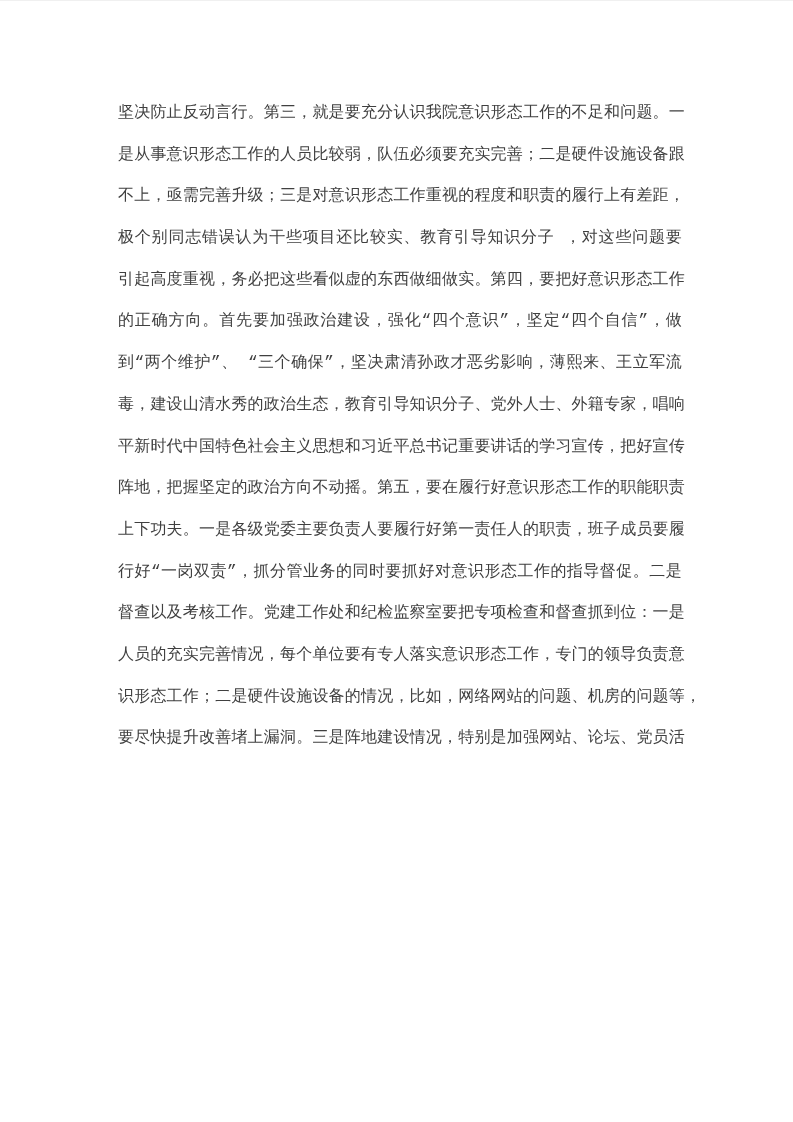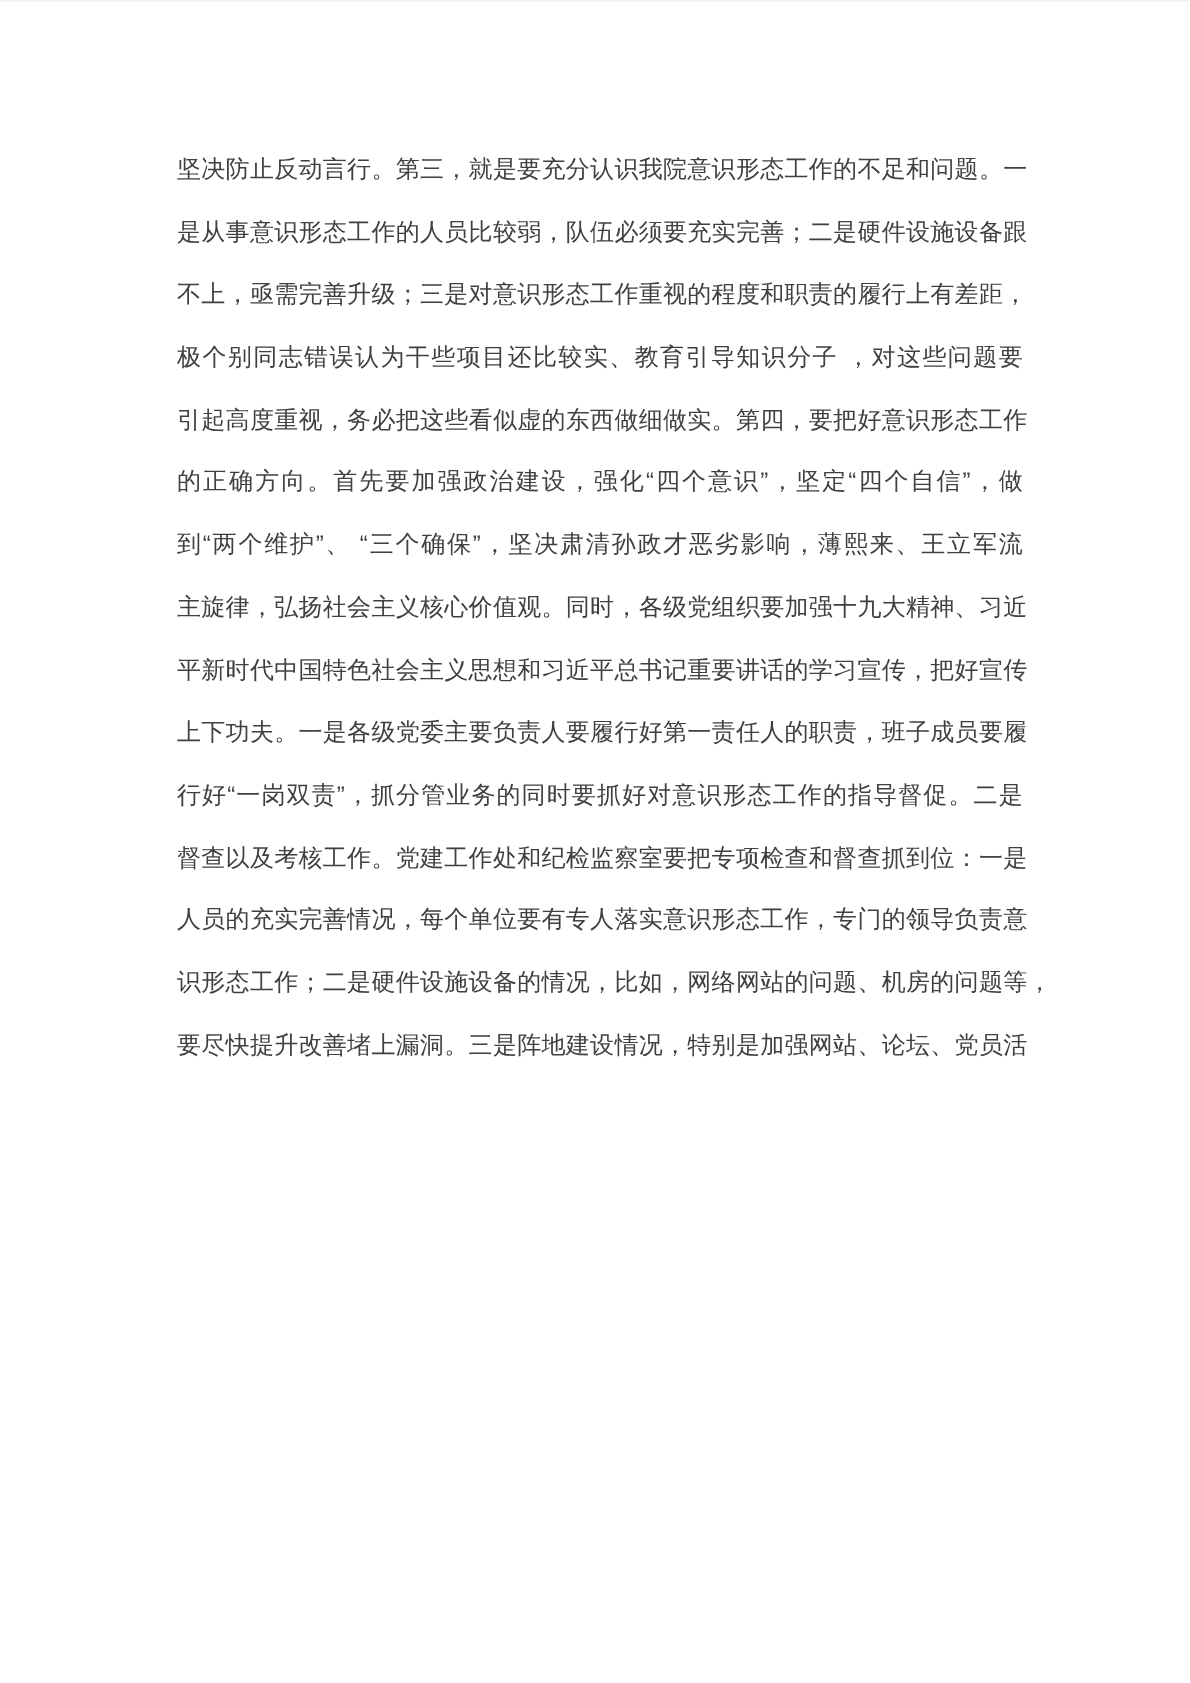--- a/index.html
+++ b/index.html
@@ -7,21 +7,21 @@
     padding: 0;
     background: #ffffff;
   }
   .page {
     position: relative;
     width: 793px;
     height: 978px;
     box-sizing: border-box;
     background: #ffffff;
     border-top: 1px solid #f0f0f0;
-    font-family: Liberation Sans, sans-serif;
+    font-family: Liberation Mono, monospace;
     overflow: hidden;
   }
   .content {
     position: absolute;
     left: 118px;
     top: 92px;
     width: 564px;
     font-size: 16px;
     line-height: 41.7px;
     letter-spacing: 0.2px;
@@ -39,22 +39,23 @@
 
 <div class="page" style="background: rgb(255, 255, 255); color: rgb(64, 64, 64); border-top-color: rgb(240, 240, 240);">
   <div class="content">
       <div class="text-line">坚决防止反动言行。第三，就是要充分认识我院意识形态工作的不足和问题。一</div>
       <div class="text-line">是从事意识形态工作的人员比较弱，队伍必须要充实完善；二是硬件设施设备跟</div>
       <div class="text-line">不上，亟需完善升级；三是对意识形态工作重视的程度和职责的履行上有差距，</div>
       <div class="text-line">极个别同志错误认为干些项目还比较实、教育引导知识分子 ，对这些问题要</div>
       <div class="text-line">引起高度重视，务必把这些看似虚的东西做细做实。第四，要把好意识形态工作</div>
       <div class="text-line">的正确方向。首先要加强政治建设，强化“四个意识”，坚定“四个自信”，做</div>
       <div class="text-line">到“两个维护”、 “三个确保”，坚决肃清孙政才恶劣影响，薄熙来、王立军流</div>
-      <div class="text-line">主旋律，弘扬社会主义核心价值观。同时，各级党组织要加强十九大精神、习近</div>
+      <div class="text-line">毒，建设山清水秀的政治生态，教育引导知识分子、党外人士、外籍专家，唱响</div>
       <div class="text-line">平新时代中国特色社会主义思想和习近平总书记重要讲话的学习宣传，把好宣传</div>
+      <div class="text-line">阵地，把握坚定的政治方向不动摇。第五，要在履行好意识形态工作的职能职责</div>
       <div class="text-line">上下功夫。一是各级党委主要负责人要履行好第一责任人的职责，班子成员要履</div>
       <div class="text-line">行好“一岗双责”，抓分管业务的同时要抓好对意识形态工作的指导督促。二是</div>
       <div class="text-line">督查以及考核工作。党建工作处和纪检监察室要把专项检查和督查抓到位：一是</div>
       <div class="text-line">人员的充实完善情况，每个单位要有专人落实意识形态工作，专门的领导负责意</div>
       <div class="text-line">识形态工作；二是硬件设施设备的情况，比如，网络网站的问题、机房的问题等，</div>
       <div class="text-line">要尽快提升改善堵上漏洞。三是阵地建设情况，特别是加强网站、论坛、党员活</div>
     </div>
 </div>
 
 </body></html>

